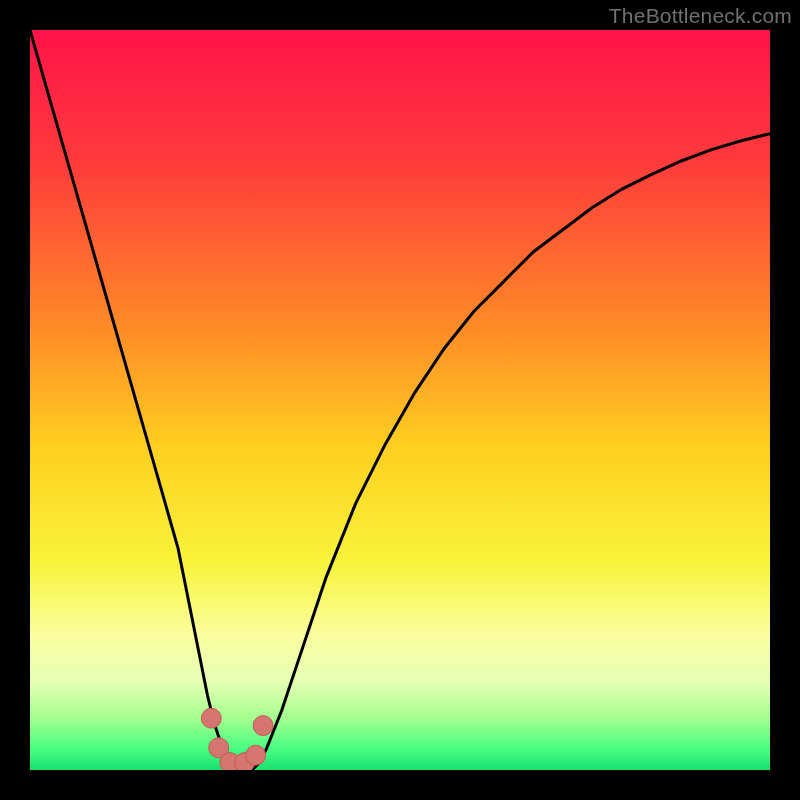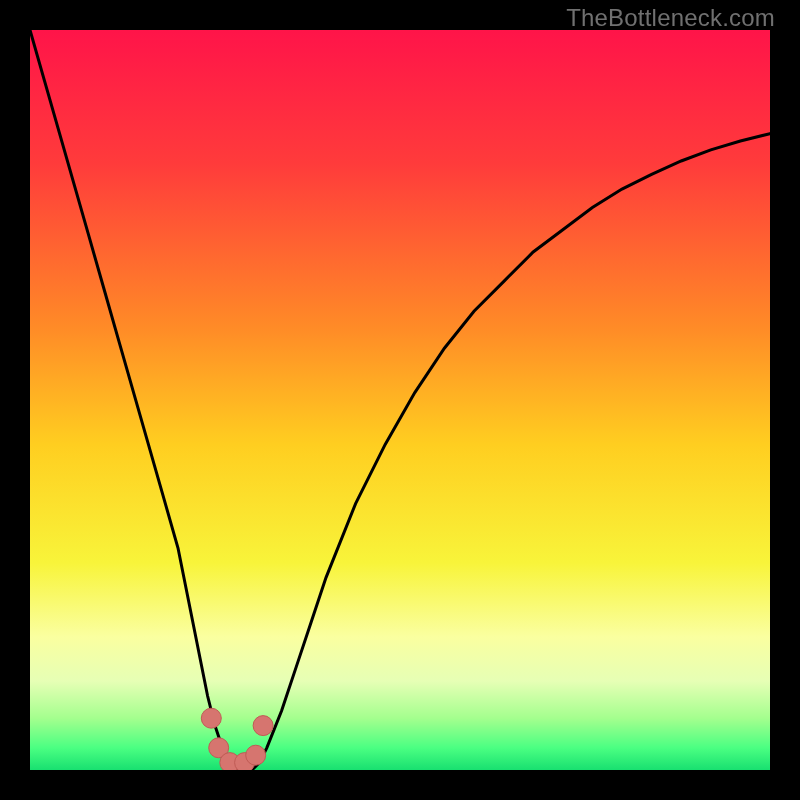--- a/index.html
+++ b/index.html
@@ -19,23 +19,23 @@
   .plot-area {
     position: absolute;
     left: 30px;
     top: 30px;
     width: 740px;
     height: 740px;
   }
   .watermark {
     position: absolute;
     top: 4px;
-    right: 25px;
+    right: 8px;
     font-family: Arial, Helvetica, sans-serif;
-    font-size: 24px;
+    font-size: 21px;
     color: #707070;
     letter-spacing: 0.2px;
   }
   svg {
     display: block;
   }
 </style>
 </head>
 <body>
 <div class="frame">

